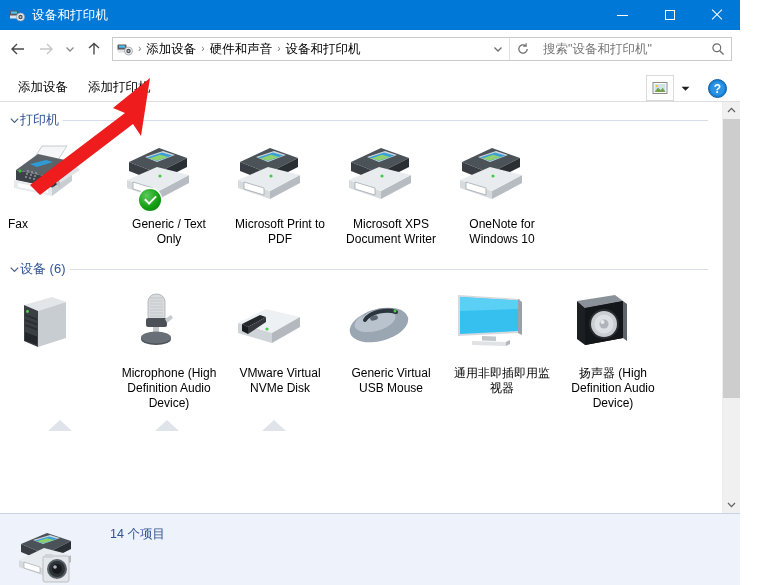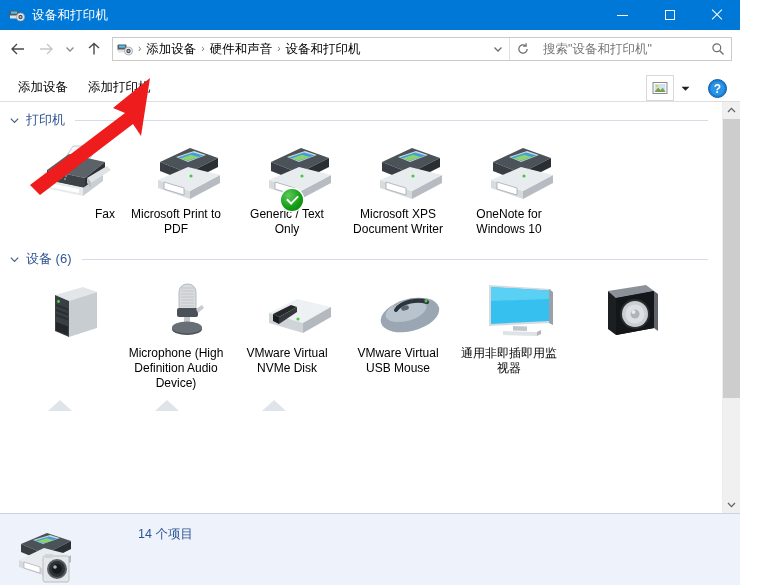--- a/index.html
+++ b/index.html
@@ -188,21 +188,20 @@
   .content {
     flex: 1 1 auto;
     position: relative;
     overflow: hidden;
     background: #ffffff;
     padding: 0 0 0 0;
   }
   .group-header {
     display: flex;
     align-items: center;
-    gap: 6px;
     padding: 9px 14px 3px 9px;
     cursor: default;
   }
   .grp-chev { flex: none; display: block; }
   .grp-label {
     color: #2f5496;
     font-size: 13px;
     white-space: nowrap;
   }
   .grp-rule {
@@ -214,22 +213,23 @@
   .tiles {
     display: flex;
     flex-wrap: wrap;
     padding: 2px 0 0 6px;
   }
   .tile {
     width: 107px;
     padding: 6px 2px 4px 2px;
     display: flex;
     flex-direction: column;
-    align-items: flex-end;
+    align-items: flex-start;
     cursor: default;
+    gap: 10px;
   }
   .tile-icon {
     width: 76px; height: 62px;
     position: relative;
     display: flex; align-items: flex-end; justify-content: center;
   }
   .tile-label {
     margin-top: 5px;
     font-size: 12px;
     line-height: 15px;
@@ -315,21 +315,20 @@
     flex: none;
     display: flex;
     align-items: center;
     justify-content: center;
     padding-top: 4px;
   }
   .details-text {
     padding-top: 4px;
     color: #2f5496;
     font-size: 12.5px;
-    margin-left: 28px;
   }
   .dp-scroll-spacer {
     position: absolute;
     right: 0; top: 0; bottom: 0; width: 17px;
     background: #eef2fa;
   }
 
   
   .annotation {
     position: absolute;
@@ -524,42 +523,42 @@
                 <polygon points="38,33 68,18 68,27 38,42" fill="#2a2f34"></polygon>
                 <polygon points="26,17 44,11 56,15 38,22" fill="#cfd5d9"></polygon>
                 <polygon points="28,17.5 43,12.6 53.5,15.6 38,21" fill="#3b9fd8"></polygon>
                 <polygon points="30,18.5 41,14.8 49,17 38,20.6" fill="#8fd16f"></polygon>
                 <polygon points="8,40 40,51 40,59 8,48" fill="#d7dbde"></polygon>
                 <polygon points="40,51 70,35 70,43 40,59" fill="#b6bcc1"></polygon>
                 <polygon points="8,40 38,27 70,35 40,51" fill="#e9ecee"></polygon>
                 <polygon points="14,42 34,48 34,55 14,49" fill="#ffffff" stroke="#9aa1a7" stroke-width="0.7"></polygon>
                 <circle cx="41" cy="36" r="1.6" fill="#44c944"></circle>
               </svg>
-            </div>
-            <div class="tile-label">Microsoft Print to PDF</div>
+              <span class="badge-check"></span>
+            </div>
+            <div class="tile-label">Generic / Text Only</div>
           </div>
 
           <div class="tile">
             <div class="tile-icon">
               <svg width="76" height="62" viewBox="0 0 76 62">
                 <polygon points="10,22 40,8 68,18 38,33" fill="#4b5258"></polygon>
                 <polygon points="10,22 38,33 38,42 10,31" fill="#383e43"></polygon>
                 <polygon points="38,33 68,18 68,27 38,42" fill="#2a2f34"></polygon>
                 <polygon points="26,17 44,11 56,15 38,22" fill="#cfd5d9"></polygon>
                 <polygon points="28,17.5 43,12.6 53.5,15.6 38,21" fill="#3b9fd8"></polygon>
                 <polygon points="30,18.5 41,14.8 49,17 38,20.6" fill="#8fd16f"></polygon>
                 <polygon points="8,40 40,51 40,59 8,48" fill="#d7dbde"></polygon>
                 <polygon points="40,51 70,35 70,43 40,59" fill="#b6bcc1"></polygon>
                 <polygon points="8,40 38,27 70,35 40,51" fill="#e9ecee"></polygon>
                 <polygon points="14,42 34,48 34,55 14,49" fill="#ffffff" stroke="#9aa1a7" stroke-width="0.7"></polygon>
                 <circle cx="41" cy="36" r="1.6" fill="#44c944"></circle>
               </svg>
-              <span class="badge-check"></span>
-            </div>
-            <div class="tile-label">Generic / Text Only</div>
+            </div>
+            <div class="tile-label">Microsoft Print to PDF</div>
           </div>
 
           <div class="tile">
             <div class="tile-icon">
               <svg width="76" height="62" viewBox="0 0 76 62">
                 <polygon points="10,22 40,8 68,18 38,33" fill="#4b5258"></polygon>
                 <polygon points="10,22 38,33 38,42 10,31" fill="#383e43"></polygon>
                 <polygon points="38,33 68,18 68,27 38,42" fill="#2a2f34"></polygon>
                 <polygon points="26,17 44,11 56,15 38,22" fill="#cfd5d9"></polygon>
                 <polygon points="28,17.5 43,12.6 53.5,15.6 38,21" fill="#3b9fd8"></polygon>
@@ -668,21 +667,21 @@
               <svg width="76" height="62" viewBox="0 0 76 62">
                 <ellipse cx="38" cy="36" rx="30" ry="16" transform="rotate(-15 38 36)" fill="#9aa6b2"></ellipse>
                 <path d="M13 38 A30 16 -15 0 0 62 27 A30 16 -15 0 1 13 38 Z" fill="#3d464f"></path>
                 <ellipse cx="34" cy="32" rx="21" ry="10" transform="rotate(-15 34 32)" fill="#b9c3cd"></ellipse>
                 <path d="M20 30 C26 20 44 17 55 21 C46 17 28 19 20 30 Z" fill="#2b333b"></path>
                 <path d="M24 31 C30 22 46 20 55 23" fill="none" stroke="#2b333b" stroke-width="4" stroke-linecap="round"></path>
                 <ellipse cx="33" cy="29" rx="4" ry="2.4" transform="rotate(-15 33 29)" fill="#59636d"></ellipse>
                 <circle cx="54" cy="22" r="1.5" fill="#4ad24a"></circle>
               </svg>
             </div>
-            <div class="tile-label">VMware Virtual USB Mouse</div>
+            <div class="tile-label">Generic Virtual USB Mouse</div>
           </div>
 
           <div class="tile">
             <div class="tile-icon">
               <svg width="76" height="62" viewBox="0 0 76 62">
                 <polygon points="6,6 68,10 68,44 6,47" fill="#d6dade"></polygon>
                 <polygon points="8,8 66,11.6 66,42 8,45" fill="#35c0f0"></polygon>
                 <polygon points="8,8 66,11.6 66,20 8,22" fill="#5ad0f5"></polygon>
                 <polygon points="66,10 70,13 70,46 66,44" fill="#9aa1a8"></polygon>
                 <polygon points="30,47 44,47.6 44,52 30,51.6" fill="#c2c7cc"></polygon>
@@ -701,20 +700,21 @@
                 <polygon points="22,19 60,12 60,49 22,56" fill="#0d0f11"></polygon>
                 <polygon points="22,19 60,12 60,49 22,56" fill="#141719"></polygon>
                 <ellipse cx="41" cy="35" rx="15" ry="15" fill="#2a2d30"></ellipse>
                 <ellipse cx="41" cy="35" rx="13" ry="13" fill="#c9ced3"></ellipse>
                 <ellipse cx="41" cy="35" rx="9.5" ry="9.5" fill="#dde1e5"></ellipse>
                 <ellipse cx="41" cy="35" rx="4.5" ry="4.5" fill="#aeb4ba"></ellipse>
                 <ellipse cx="39.5" cy="33" rx="2" ry="2" fill="#e7eaec"></ellipse>
                 <polygon points="60,12 64,15 64,52 60,49" fill="#5e646a"></polygon>
               </svg>
             </div>
+            <div class="tile-label">扬声器 (High Definition Audio Device)</div>
           </div>
 
         </div>
       </div>
 
       <div class="group-unspecified">
         <div class="partial-row">
           <div class="partial-tile">
             <svg width="60" height="14" viewBox="0 0 60 14">
               <polygon points="18,14 30,3 42,14" fill="#dfe3ea"></polygon>

